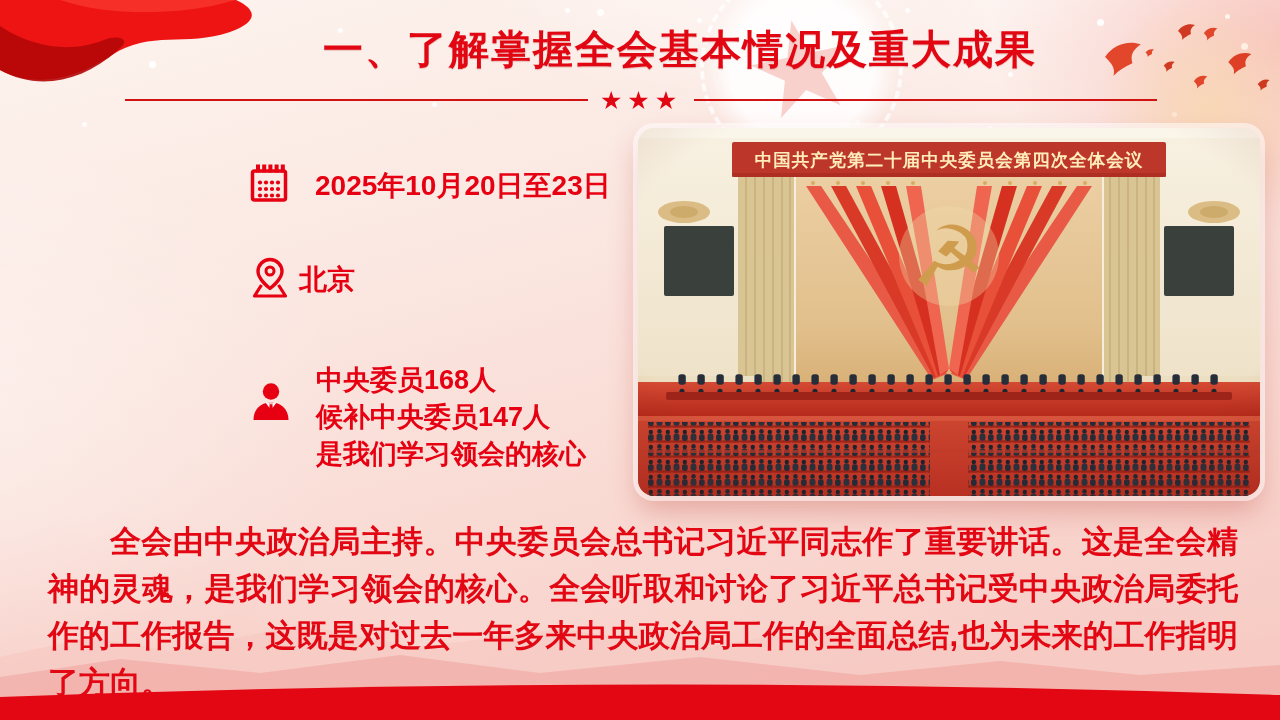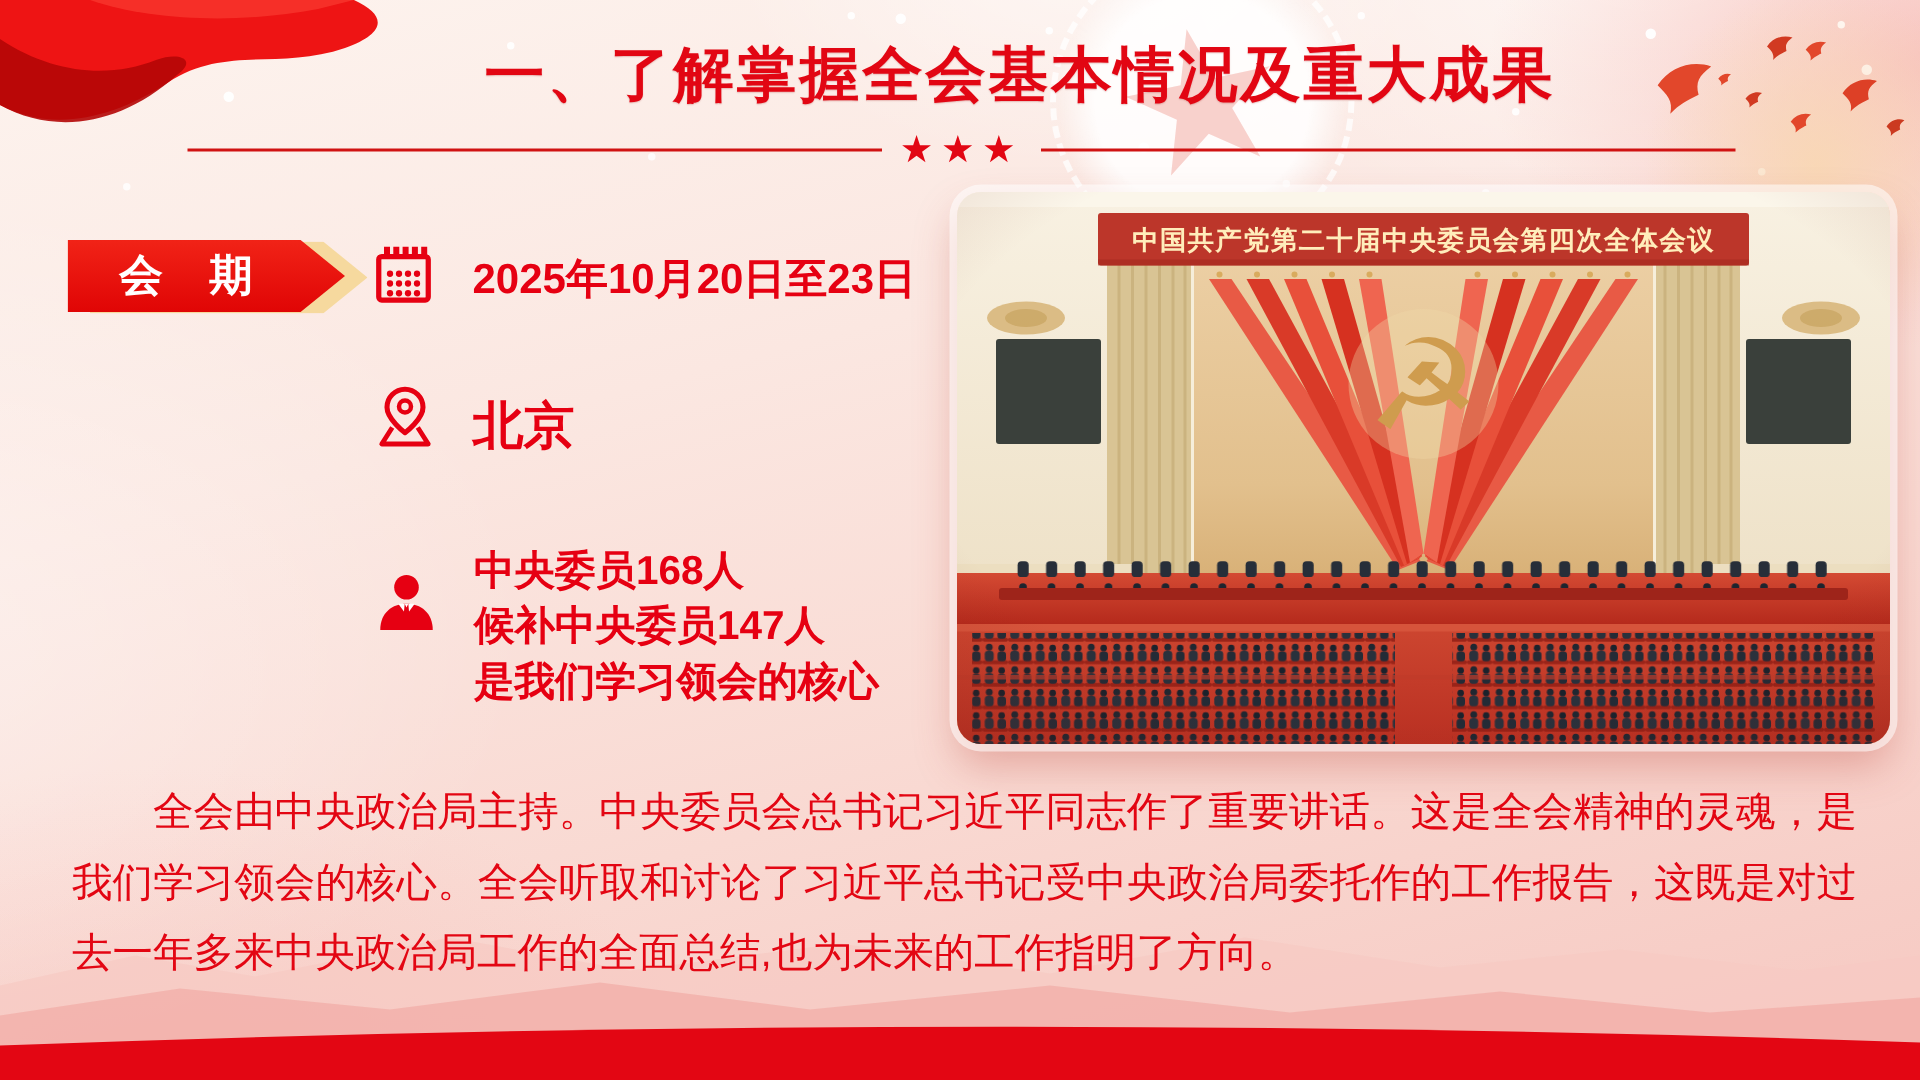--- a/index.html
+++ b/index.html
@@ -54,29 +54,29 @@
   .tag .tag-back{position:absolute;left:15px;top:1px;width:185px;height:48px;background:#f6d99e;
     clip-path:polygon(0 0,84% 0,100% 50%,84% 100%,0 100%);}
   .tag .tag-front{position:absolute;left:0;top:0;width:185px;height:48px;
     background:linear-gradient(180deg,#f12317 0%,#e00505 100%);
     clip-path:polygon(0 0,84% 0,100% 50%,84% 100%,0 100%);
     color:#fff;font-size:29px;font-weight:700;letter-spacing:1px;
     line-height:48px;text-align:center;padding-right:26px;box-sizing:border-box;}
   .info-icon{position:absolute;z-index:6;}
   .info-value{position:absolute;z-index:6;color:#e60012;font-weight:700;}
   .value-date{left:315px;top:167px;font-size:28px;text-align:center;}
-  .value-place{left:315px;top:261px;font-size:34px;}
+  .value-place{left:299px;top:261px;font-size:28px;}
   .value-people{left:316px;top:338px;font-size:27px;line-height:37px;margin-top:24px;}
   
   .photo{position:absolute;left:638px;top:128px;width:622px;height:368px;z-index:6;
     border-radius:16px;overflow:hidden;
     box-shadow:0 0 0 5px rgba(255,255,255,.55), 0 14px 28px rgba(190,70,58,.35);}
   
   .paragraph{position:absolute;left:48px;top:518px;width:1190px;z-index:6;margin:0;
-    font-size:27px;line-height:47px;font-weight:400;color:#e30613;
+    font-size:31px;line-height:47px;font-weight:700;color:#e30613;
     text-align:justify;text-indent:2em;}
 </style>
 </head>
 <body>
 
 <div class="slide">
 
   <div class="bg-clouds"></div>
   <div class="sparkles"></div>
 
@@ -111,24 +111,20 @@
     <path d="M0 112 Q640 88 1280 110 V135 H0 Z" fill="#e30613"></path>
   </svg>
 
   <h1 class="title">一、了解掌握全会基本情况及重大成果</h1>
   <div class="divider">
     <div class="line"></div>
     <div class="stars">★★★</div>
     <div class="line"></div>
   </div>
 
-  <div class="tag" style="left:45px;top:160px;">
-    <div class="tag-back"></div>
-    <div class="tag-front">会　期</div>
-  </div>
   <svg class="info-icon" style="left:246px;top:161px;" width="46" height="46" viewBox="0 0 46 46">
     <rect x="6.5" y="10" width="33" height="29" rx="2" fill="none" stroke="#e60012" stroke-width="3.5"></rect>
     <rect x="10" y="3.5" width="4" height="8" fill="#e60012"></rect>
     <rect x="16.2" y="3.5" width="4" height="8" fill="#e60012"></rect>
     <rect x="22.4" y="3.5" width="4" height="8" fill="#e60012"></rect>
     <rect x="28.6" y="3.5" width="4" height="8" fill="#e60012"></rect>
     <rect x="34.8" y="3.5" width="4" height="8" fill="#e60012"></rect>
     <g fill="#e60012">
       <circle cx="14" cy="21.5" r="2.1"></circle>
         <circle cx="20" cy="21.5" r="2.1"></circle>

